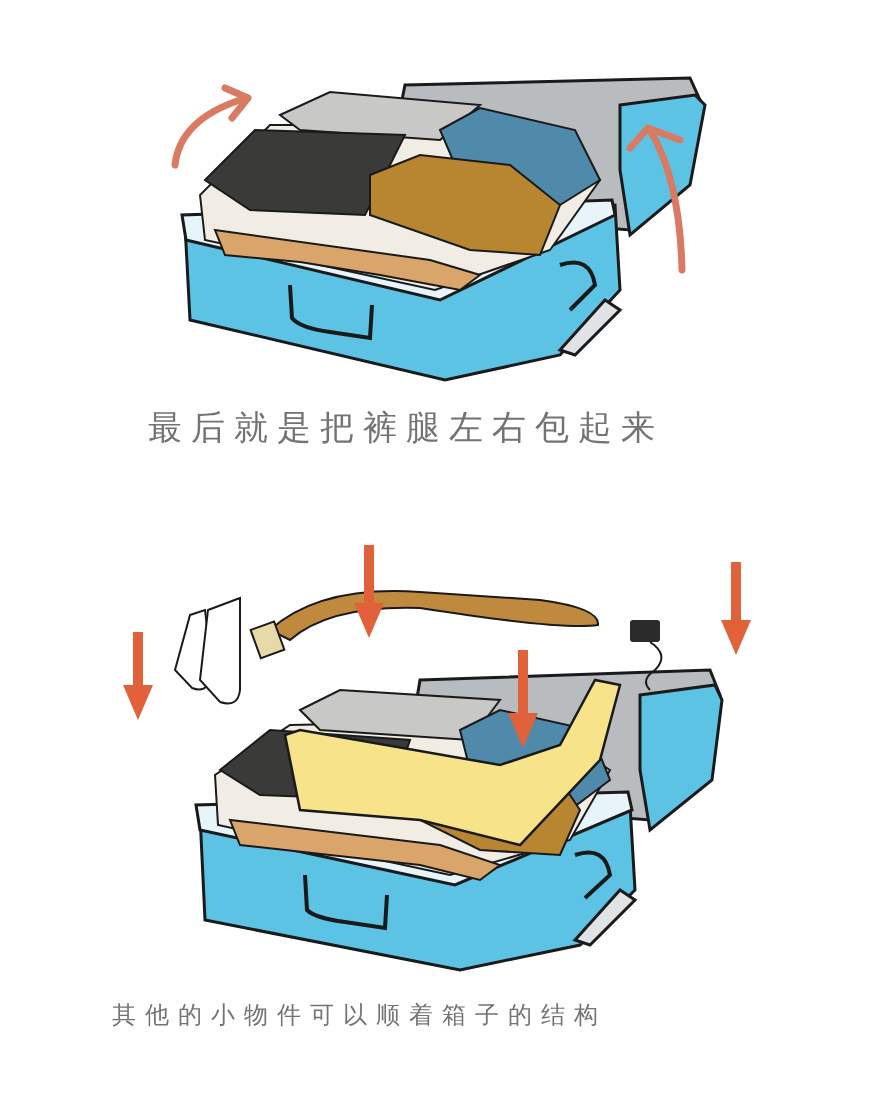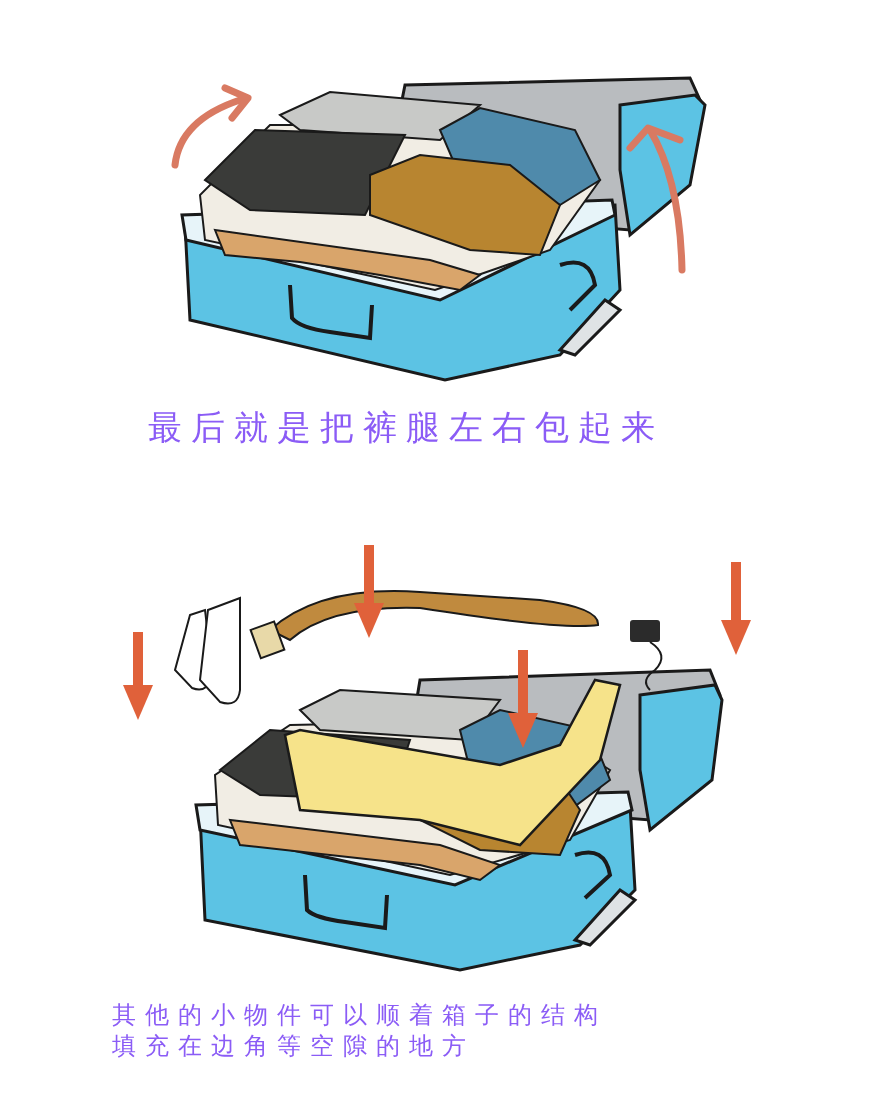--- a/index.html
+++ b/index.html
@@ -1,18 +1,18 @@
 <!DOCTYPE html>
 <html><head>
   <meta charset="utf-8">
   <style>
     html, body { margin: 0; padding: 0; background: #ffffff; }
     body { width: 880px; height: 1106px; position: relative; overflow: hidden; font-family: "DejaVu Sans", sans-serif; }
     .panel { position: absolute; left: 0; width: 880px; }
-    .caption { position: absolute; color: #8b5cf6; font-family: "DejaVu Sans", sans-serif; letter-spacing: 9px; line-height: 1.3; }
+    .caption { position: absolute; color: #737373; font-family: "DejaVu Sans", sans-serif; letter-spacing: 9px; line-height: 1.3; }
     .caption div { white-space: nowrap; }
     svg { position: absolute; left: 0; top: 0; }
   </style>
 </head>
 <body>
 
 <div class="panel" style="top:0;height:520px;">
   <svg width="880" height="400" viewBox="0 0 880 400">
 
     <path d="M405 85 L690 78 L700 100 L650 160 L630 230 L380 210 Z" fill="#b9bcbf" stroke="#1a1a1a" stroke-width="3"></path>
@@ -99,15 +99,14 @@
       <rect x="518" y="130" width="10" height="65" fill="#e0613a"></rect>
       <polygon points="508,193 538,193 523,228" fill="#e0613a"></polygon>
     </g>
     <g>
       <rect x="731" y="42" width="10" height="60" fill="#e0613a"></rect>
       <polygon points="721,100 751,100 736,135" fill="#e0613a"></polygon>
     </g>
   </svg>
   <div class="caption" style="left:112px;top:480px;font-size:24px;">
     <div>其他的小物件可以顺着箱子的结构</div>
-    <div>填充在边角等空隙的地方</div>
   </div>
 </div>
 
 </body></html>

